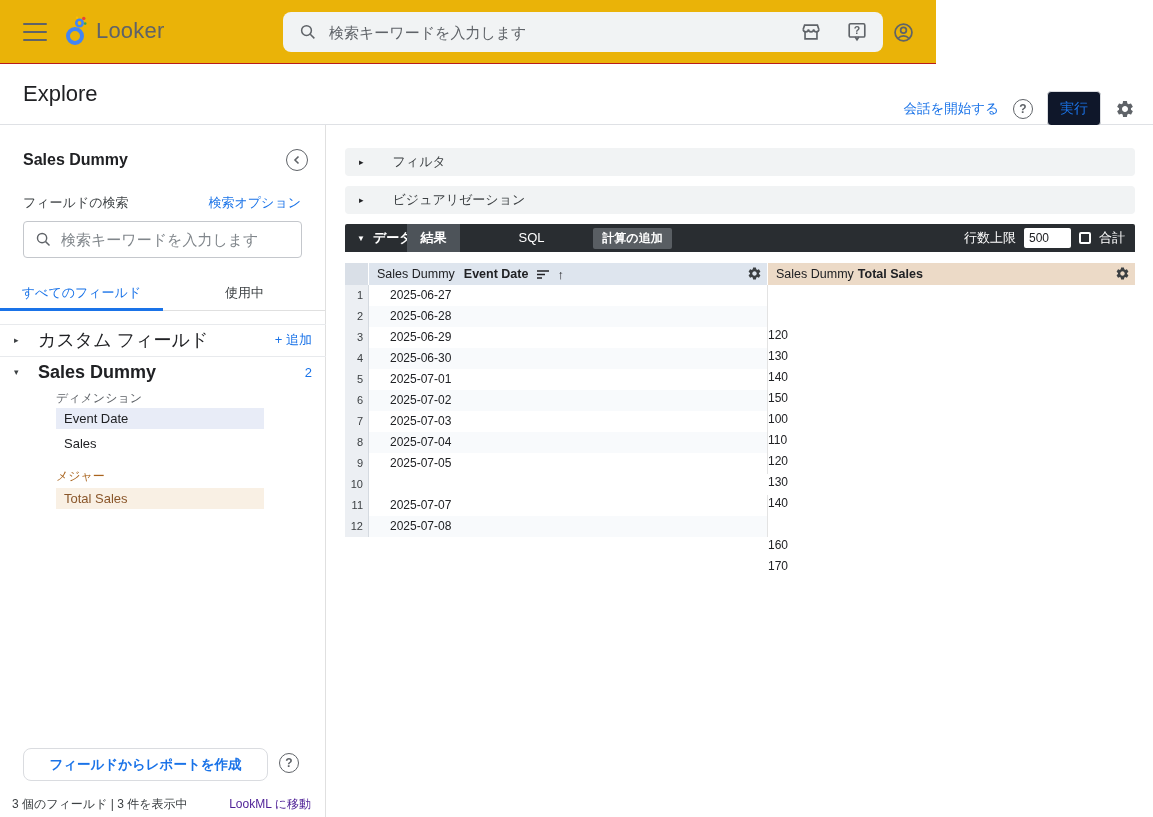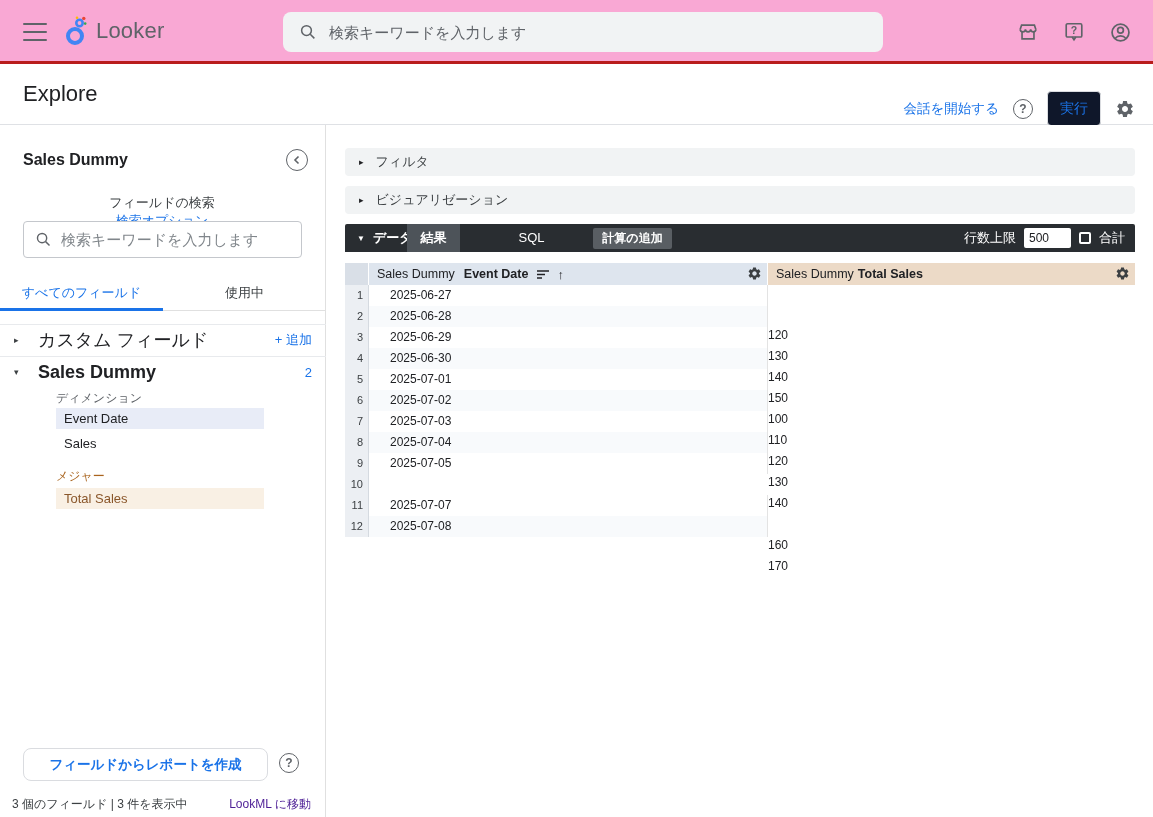--- a/index.html
+++ b/index.html
@@ -1,20 +1,20 @@
 <!DOCTYPE html>
 <html><head>
 <meta charset="utf-8">
 <style>
   * { margin:0; padding:0; box-sizing:border-box; }
   html,body { width:1153px; height:817px; overflow:hidden; }
   body { font-family:"Liberation Sans","DejaVu Sans",sans-serif; background:#fff; color:#202124; position:relative; }
 
   
-  .topbar { position:absolute; top:0; left:0; width:1153px; height:64px; background:#f9a8d4; border-bottom:3px solid #b91c1c; }
+  .topbar { position:absolute; top:0; left:0; width:936px; height:64px; background:#eab308; border-bottom:1px solid #b91c1c; }
   .hamburger { position:absolute; left:23px; top:23px; width:24px; height:18px; cursor:pointer; }
   .hamburger span { display:block; height:2px; background:#5f6368; margin:6px 0; border-radius:1px; }
   .hamburger span:first-child { margin-top:0; }
   .logo { position:absolute; left:64px; top:15px; display:flex; align-items:center; gap:7px; }
   .logo-text { font-size:22px; color:#5f6368; letter-spacing:.2px; }
   .topsearch { position:absolute; left:283px; top:12px; width:600px; height:40px; background:#f1f3f4; border-radius:8px; display:flex; align-items:center; padding:0 16px; gap:12px; }
   .topsearch input { border:none; outline:none; background:transparent; font-size:15px; color:#3c4043; width:100%; font-family:inherit; }
   .topsearch input::placeholder { color:#5f6368; }
   .topbar-icons { position:absolute; right:20px; top:19px; display:flex; gap:20px; }
   .icon-btn { width:26px; height:26px; display:flex; align-items:center; justify-content:center; cursor:pointer; }
@@ -24,21 +24,21 @@
   .page-title { position:absolute; left:23px; top:17px; font-size:22px; color:#202124; }
   .ph-right { position:absolute; right:18px; top:27px; display:flex; align-items:center; gap:14px; }
   .conv-link { color:#1a73e8; font-size:13.5px; cursor:pointer; white-space:nowrap; }
   .q-circle { width:20px; height:20px; border:1.5px solid #5f6368; border-radius:50%; color:#5f6368; font-size:12px; font-weight:700; display:flex; align-items:center; justify-content:center; }
   .run-btn { width:54px; height:35px; border:1px solid #dadce0; border-radius:4px; background:#0f172a; color:#1a73e8; font-size:14px; font-weight:500; font-family:inherit; cursor:pointer; }
 
   
   .sidebar { position:absolute; top:125px; left:0; width:326px; height:692px; background:#fff; border-right:1px solid #e0e0e0; }
   .sb-title { position:absolute; left:23px; top:26px; font-size:16px; font-weight:700; color:#202124; }
   .collapse-btn { position:absolute; right:17px; top:24px; width:22px; height:22px; border:1.5px solid #5f6368; border-radius:50%; display:flex; align-items:center; justify-content:center; cursor:pointer; }
-  .sb-search-row { position:absolute; left:23px; right:24px; top:69px; display:flex; justify-content:space-between; align-items:center;flex-direction:column; }
+  .sb-search-row { position:absolute; left:23px; right:24px; top:69px; display:flex; justify-content:space-between; align-items:center; }
   .sb-search-label { font-size:13px; font-weight:500; color:#3c4043; }
   .sb-search-opts { font-size:13px; color:#1a73e8; cursor:pointer; }
   .sb-input { position:absolute; left:23px; top:96px; width:279px; height:37px; border:1px solid #c4c7cc; border-radius:4px; display:flex; align-items:center; padding:0 11px; gap:9px; background:#fff; }
   .sb-input input { border:none; outline:none; font-size:15px; color:#3c4043; width:100%; font-family:inherit; }
   .sb-input input::placeholder { color:#80868b; }
   .sb-tabs { position:absolute; left:0; top:153px; width:326px; height:33px; border-bottom:1px solid #e0e0e0; display:flex; }
   .sb-tab { width:163px; text-align:center; font-size:13px; line-height:30px; cursor:pointer; position:relative; color:#3c4043; font-weight:500; }
   .sb-tab.active { color:#1a73e8; }
   .sb-tab.active::after { content:""; position:absolute; left:0; bottom:-1px; width:100%; height:3px; background:#1a73e8; }
   .sb-row { position:absolute; left:0; width:326px; height:31px; border-top:1px solid #e8eaed; display:flex; align-items:center; padding:0 14px; cursor:pointer; }
@@ -53,21 +53,21 @@
   .create-btn { position:absolute; left:23px; top:623px; width:245px; height:33px; border:1px solid #dadce0; border-radius:8px; background:#fff; color:#1a73e8; font-size:13.5px; font-weight:700; font-family:inherit; cursor:pointer; }
   .sb-help { position:absolute; left:279px; top:628px; }
   .sb-footer { position:absolute; left:12px; right:14px; top:671px; display:flex; justify-content:space-between; align-items:center; }
   .sb-count { font-size:12px; color:#3c4043; }
   .lookml-link { font-size:12px; color:#4c1d95; cursor:pointer; }
 
   
   .content { position:absolute; top:125px; left:326px; width:827px; height:692px; background:#fff; }
   .panel-bar { position:absolute; left:19px; width:790px; height:28px; background:#f1f3f4; border-radius:4px; display:flex; align-items:center; padding:0 14px; gap:12px; cursor:pointer; }
   .panel-bar .tri { font-size:9px; color:#202124; }
-  .panel-bar .plabel { font-size:13px; color:#3c4043; }
+  .panel-bar .plabel { font-size:13px; color:#3c4043;margin-left:17px; }
   .data-bar { position:absolute; left:19px; top:99px; width:790px; height:28px; background:#292d31; color:#fff; border-radius:2px 2px 0 0; }
   .db-data { position:absolute; left:12px; top:0; height:28px; display:flex; align-items:center; gap:8px; cursor:pointer; }
   .db-data .tri { font-size:8px; color:#fff; }
   .db-data .dlbl { font-size:13px; font-weight:700; }
   .db-tab { position:absolute; top:0; height:28px; line-height:28px; text-align:center; font-size:13px; cursor:pointer; }
   .db-tab.results { left:62px; width:53px; background:#4d5359; font-weight:700; }
   .db-tab.sql { left:160px; width:53px; font-weight:500; }
   .db-calc { position:absolute; left:248px; top:4px; width:79px; height:21px; background:#595e63; border-radius:2px; font-size:12px; font-weight:700; color:#fff; text-align:center; line-height:21px; cursor:pointer; }
   .db-right { position:absolute; right:10px; top:0; height:28px; display:flex; align-items:center; gap:8px; }
   .db-limit-label { font-size:13px; font-weight:500; }

